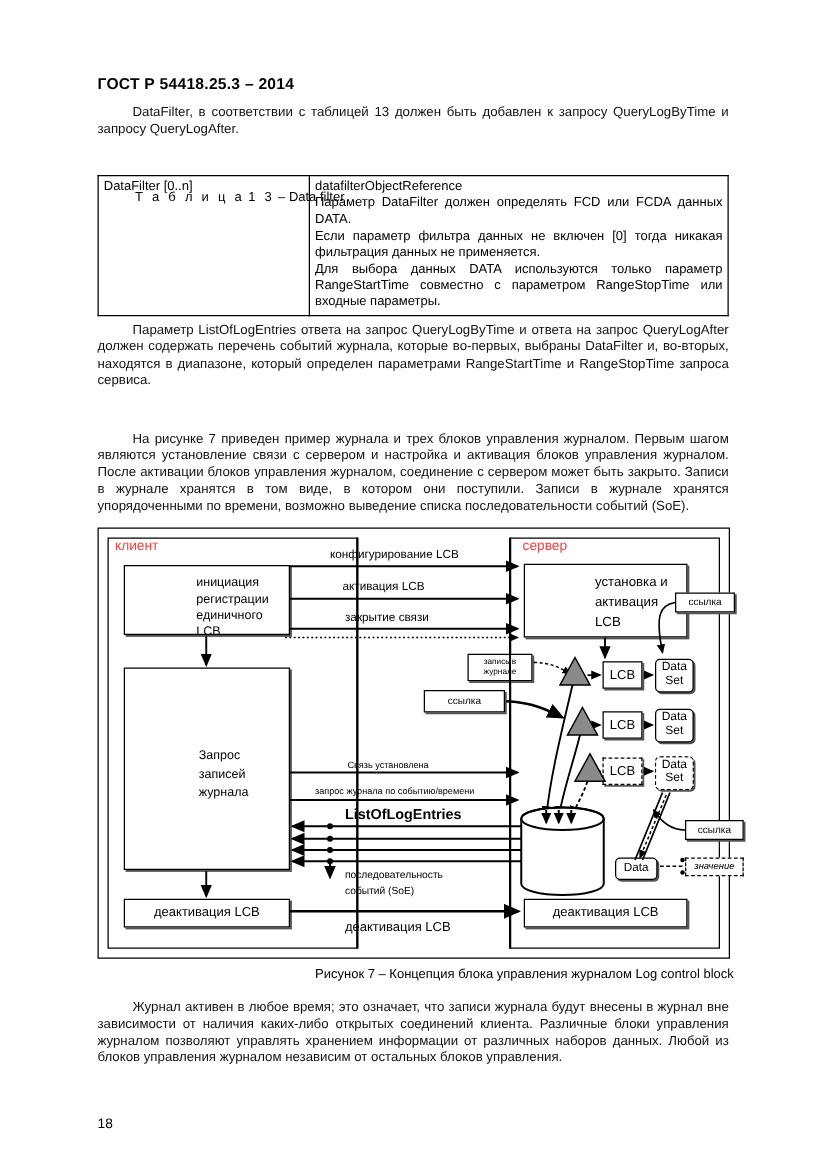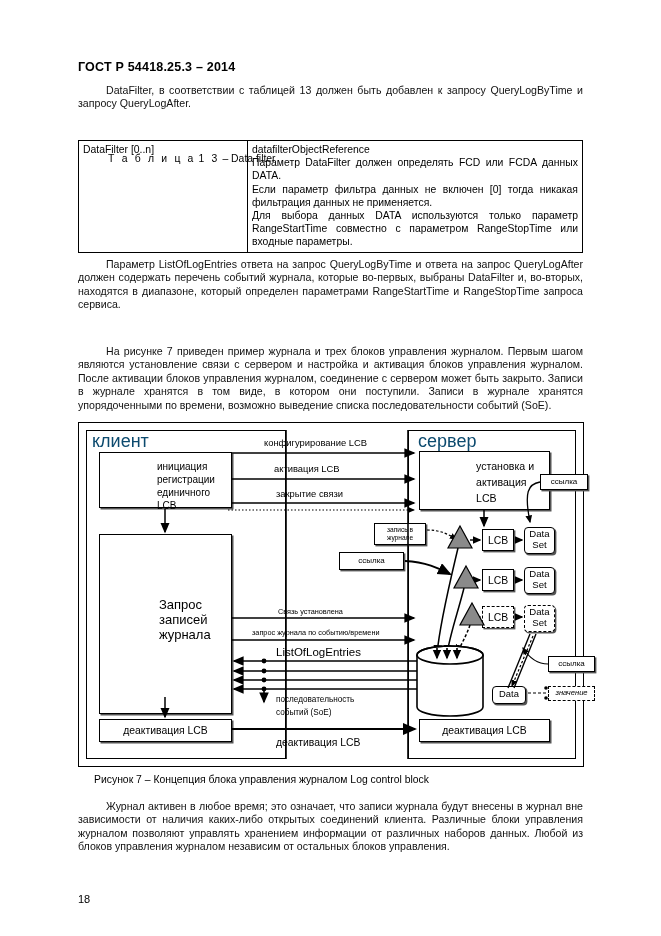--- a/index.html
+++ b/index.html
@@ -59,22 +59,22 @@
     box-sizing:border-box;
   }
   .panel{
     position:absolute;
     border:1.6px solid #000;
     box-sizing:border-box;
     background:transparent;
   }
   .panel-title{
     position:absolute;
-    font-size:18px;
-    color:#0c4a6e;
+    font-size:11px;
+    color:#ef4444;
   }
   .box{
     position:absolute;
     border:1.4px solid #000;
     box-sizing:border-box;
     background:#fff;
     font-size:10px;
     display:flex;
     align-items:center;
     justify-content:center;
@@ -90,24 +90,24 @@
   .box .ln{display:block;padding-left:45px;}
   .lbl{
     position:absolute;
     font-size:9.4px;
     white-space:nowrap;
     color:#000;
     background:transparent;
   }
   .lbl.sm{font-size:6.6px;}
   .lbl.md{font-size:8.2px;}
-  .lbl.big{font-size:11.5px;}
+  .lbl.big{font-size:11.5px;font-weight:bold;}
   .figcap{
-    position:absolute;left:16px;top:352px;width:506px;
-    text-align:left;font-size:10.4px;
+    position:absolute;left:3px;top:352px;width:506px;
+    text-align:right;font-size:10.4px;
   }
   .pgnum{
     position:absolute;left:78px;top:893px;font-size:11px;
   }
   svg.wires{position:absolute;left:0;top:0;width:506px;height:345px;}
   .smallbox{
     position:absolute;border:1.3px solid #000;background:#fff;
     box-sizing:border-box;font-size:6.6px;text-align:center;
     line-height:7.6px;padding-top:2px;
     box-shadow:1.4px 1.4px 0 #555;
@@ -176,21 +176,21 @@
 
     <div class="panel" style="left:8px;top:8px;width:200px;height:329px;"></div>
     <div class="panel-title" style="left:14px;top:9px;">клиент</div>
 
     <div class="box lined" style="left:21px;top:30px;width:133px;height:56px;">
       <span class="ln">инициация</span>
       <span class="ln">регистрации</span>
       <span class="ln">единичного LCB</span>
     </div>
 
-    <div class="box lined" style="left:21px;top:112px;width:133px;height:180px;padding-top:62px;padding-left:14px;font-size:13px;line-height:15px;">
+    <div class="box lined" style="left:21px;top:112px;width:133px;height:162px;padding-top:62px;padding-left:14px;font-size:10px;line-height:15px;">
       <span class="ln">Запрос записей</span>
       <span class="ln">журнала</span>
     </div>
 
     <div class="box" style="left:21px;top:297px;width:133px;height:23px;font-size:10.4px;">деактивация LCB</div>
 
     <div class="panel" style="left:330px;top:8px;width:168px;height:329px;"></div>
     <div class="panel-title" style="left:340px;top:9px;">сервер</div>
 
     <div class="box lined" style="left:341px;top:29px;width:131px;height:59px;padding-top:6px;padding-left:11px;font-size:10.6px;line-height:16px;">

